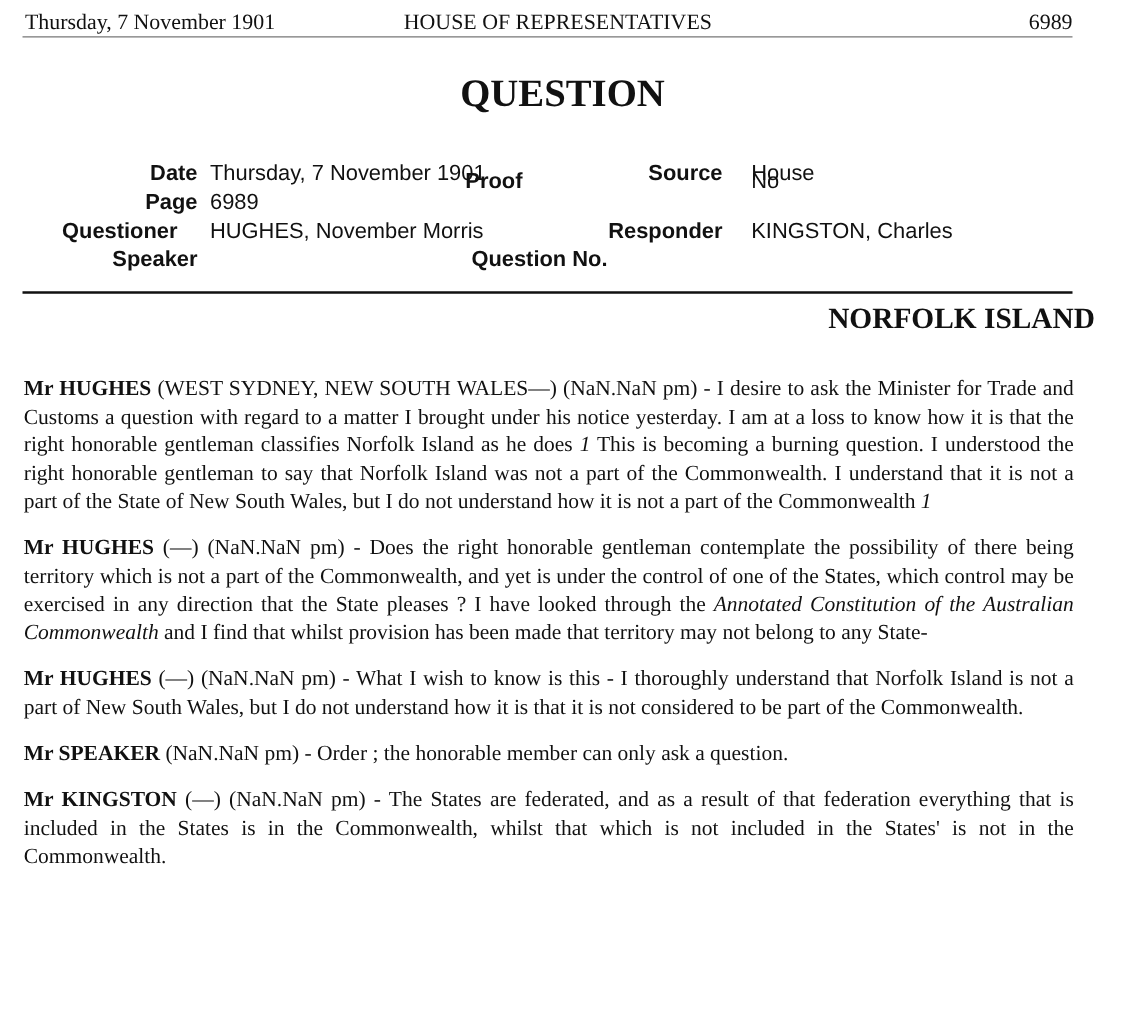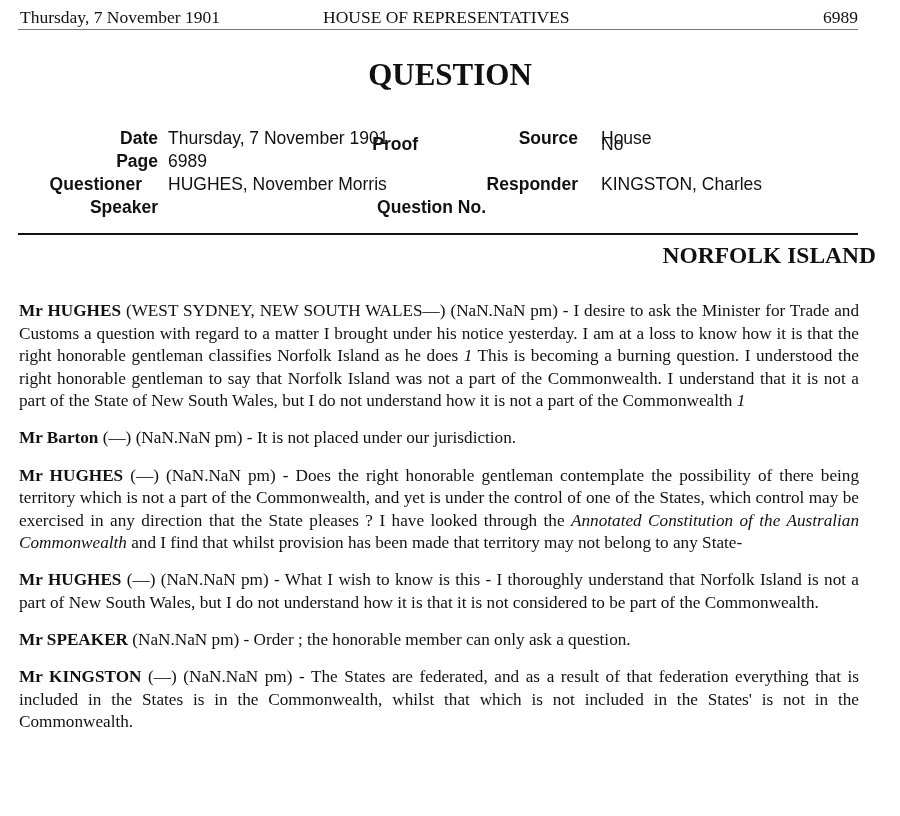--- a/index.html
+++ b/index.html
@@ -93,21 +93,20 @@
   </div>
 </div>
 
 <div class="rule"></div>
 
 <div class="section-title">NORFOLK ISLAND</div>
 
 <div class="body">
   <p class="speech"><span class="speaker">Mr HUGHES</span><span> (WEST SYDNEY, NEW SOUTH WALES—) (NaN.NaN pm) - </span><span>I desire to ask the Minister for Trade and Customs a question with regard to a matter I brought under his notice yesterday. I am at a loss to know how it is that the right honorable gentleman classifies Norfolk Island as he does </span><em>1</em><span> This is becoming a burning question. I understood the right honorable gentleman to say that Norfolk Island was not a part of the Commonwealth. I understand that it is not a part of the State of New South Wales, but I do not understand how it is not a part of the Commonwealth </span><em>1</em></p>
 
-  <p class="speech"><span class="speaker">Mr Barton</span><span> (—) (NaN.NaN pm) - </span><span>It is not placed under our jurisdiction.</span></p>
 
   <p class="speech"><span class="speaker">Mr HUGHES</span><span> (—) (NaN.NaN pm) - </span><span>Does the right honorable gentleman contemplate the possibility of there being territory which is not a part of the Commonwealth, and yet is under the control of one of the States, which control may be exercised in any direction that the State pleases ? I have looked through the </span><em>Annotated Constitution of the Australian Commonwealth</em><span> and I find that whilst provision has been made that territory may not belong to any State-</span></p>
 
   <p class="speech"><span class="speaker">Mr HUGHES</span><span> (—) (NaN.NaN pm) - </span><span>What I wish to know is this - I thoroughly understand that Norfolk Island is not a part of New South Wales, but I do not understand how it is that it is not considered to be part of the Commonwealth.</span></p>
 
   <p class="speech"><span class="speaker">Mr SPEAKER</span><span> (NaN.NaN pm) - </span><span>Order ; the honorable member can only ask a question.</span></p>
 
   <p class="speech"><span class="speaker">Mr KINGSTON</span><span> (—) (NaN.NaN pm) - </span><span>The States are federated, and as a result of that federation everything that is included in the States is in the Commonwealth, whilst that which is not included in the States' is not in the Commonwealth.</span></p>
 </div>
 

